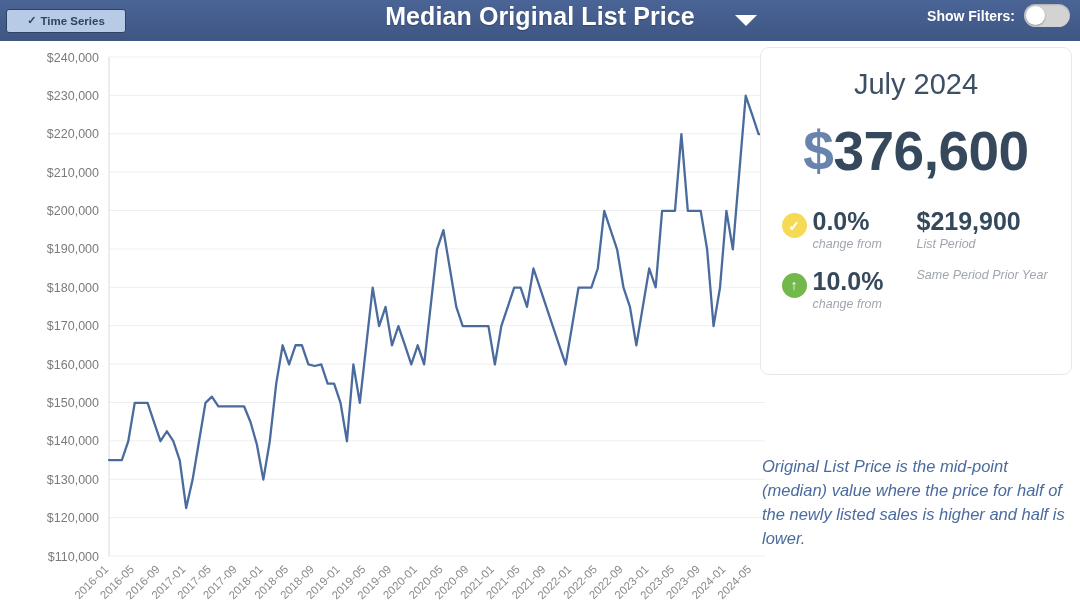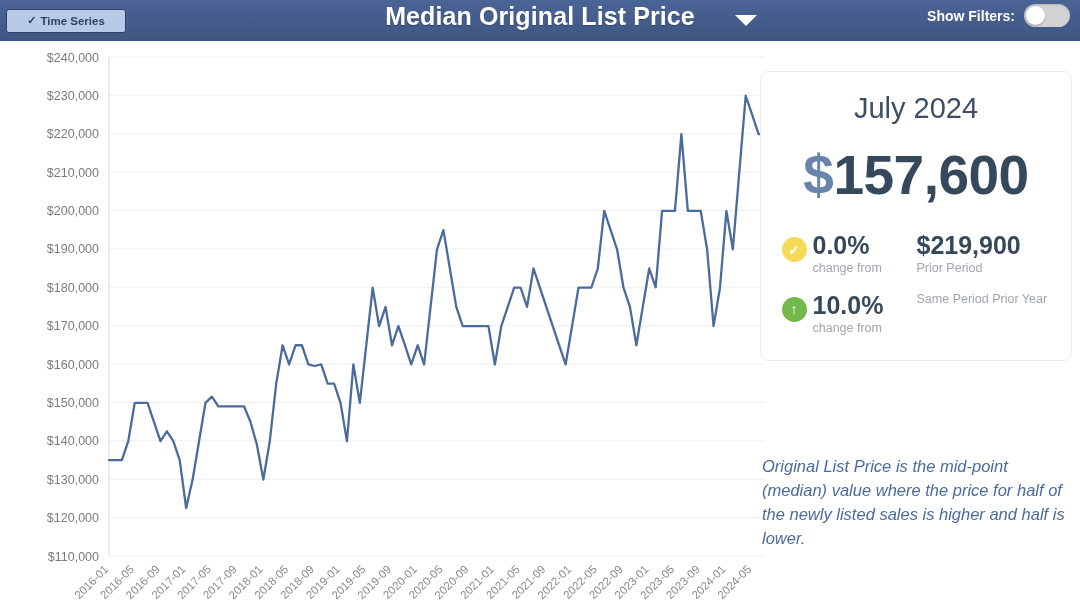--- a/index.html
+++ b/index.html
@@ -59,24 +59,23 @@
   .chart-wrap{position:absolute;left:0;top:41px;width:752px;height:573px;margin-left:21px;}
   .chart-svg{display:block;}
   .ytick{font-size:12.5px;fill:#7b7b7b;font-family:"Liberation Sans",sans-serif;text-anchor:end;}
   .xtick{font-size:11.5px;fill:#8a8a8a;font-family:"Liberation Sans",sans-serif;text-anchor:end;}
   .gridline{stroke:#efefef;stroke-width:1;}
   .axisline{stroke:#e2e2e2;stroke-width:1.3;}
   .dataline{fill:none;stroke:#4a6b9d;stroke-width:2.3;stroke-linejoin:round;stroke-linecap:round;}
 
   
   .panel{
-    position:absolute;left:760px;top:47px;width:312px;height:290px;
+    position:absolute;left:760px;top:47px;width:312px;height:328px;
     background:#ffffff;border:1px solid #e8e8e8;border-radius:9px;
     box-sizing:border-box;
-    margin-top:24px;
   }
   .panel-period{
     margin-top:20px;text-align:center;
     font-size:29px;color:#3d4f63;font-weight:normal;
   }
   .panel-value{
     margin-top:18px;text-align:center;
     font-size:55px;font-weight:bold;color:#36495c;
     letter-spacing:-.5px;white-space:nowrap;
   }
@@ -90,21 +89,21 @@
     width:25px;height:25px;border-radius:50%;flex:0 0 25px;margin-top:6px;
     display:flex;align-items:center;justify-content:center;
     color:#ffffff;font-size:14px;font-weight:bold;line-height:1;
   }
   .badge.warn{background:#f6d955;}
   .badge.up{background:#72b84b;}
   .stat-col{display:flex;flex-direction:column;align-items:flex-start;}
   .stat-col.pct{width:104px;margin-left:6px;}
   .stat-col.amt{width:134px;}
   .stat-main{font-size:25px;font-weight:bold;color:#36495c;white-space:nowrap;}
-  .stat-sub{font-size:12.5px;color:#a0a6ad;margin-top:1px;text-align:center;line-height:1.25;}
+  .stat-sub{font-size:12.5px;color:#a0a6ad;margin-top:1px;text-align:center;line-height:1.25;font-style:italic;}
 
   .desc{
     position:absolute;left:762px;top:455px;width:312px;
     text-align:left;font-style:italic;font-size:16.5px;
     line-height:1.45;color:#4a6b9d;
   }
 </style>
 </head>
 <body>
 
@@ -184,32 +183,32 @@
         <text x="653.9607843137255" y="529" class="xtick" transform="rotate(-45 654.0 529)">2023-05</text>
         <text x="679.686274509804" y="529" class="xtick" transform="rotate(-45 679.7 529)">2023-09</text>
         <text x="705.4117647058823" y="529" class="xtick" transform="rotate(-45 705.4 529)">2024-01</text>
         <text x="731.1372549019608" y="529" class="xtick" transform="rotate(-45 731.1 529)">2024-05</text>
       </svg>
   </div>
 
   <div class="panel">
     <div class="panel-period">July 2024</div>
     <div class="panel-value">
-      <span class="cur">$</span><span>157,600</span>
+      <span class="cur">$</span><span>376,600</span>
     </div>
     <div class="stats">
       <div class="stat-row">
         <div class="badge warn">✓</div>
         <div class="stat-col pct">
           <div class="stat-main">0.0%</div>
           <div class="stat-sub">change from</div>
         </div>
         <div class="stat-col amt">
           <div class="stat-main">$219,900</div>
-          <div class="stat-sub">Prior Period</div>
+          <div class="stat-sub">List Period</div>
         </div>
       </div>
       <div class="stat-row">
         <div class="badge up">↑</div>
         <div class="stat-col pct">
           <div class="stat-main">10.0%</div>
           <div class="stat-sub">change from</div>
         </div>
         <div class="stat-col amt">
           <div class="stat-sub">Same Period Prior Year</div>

